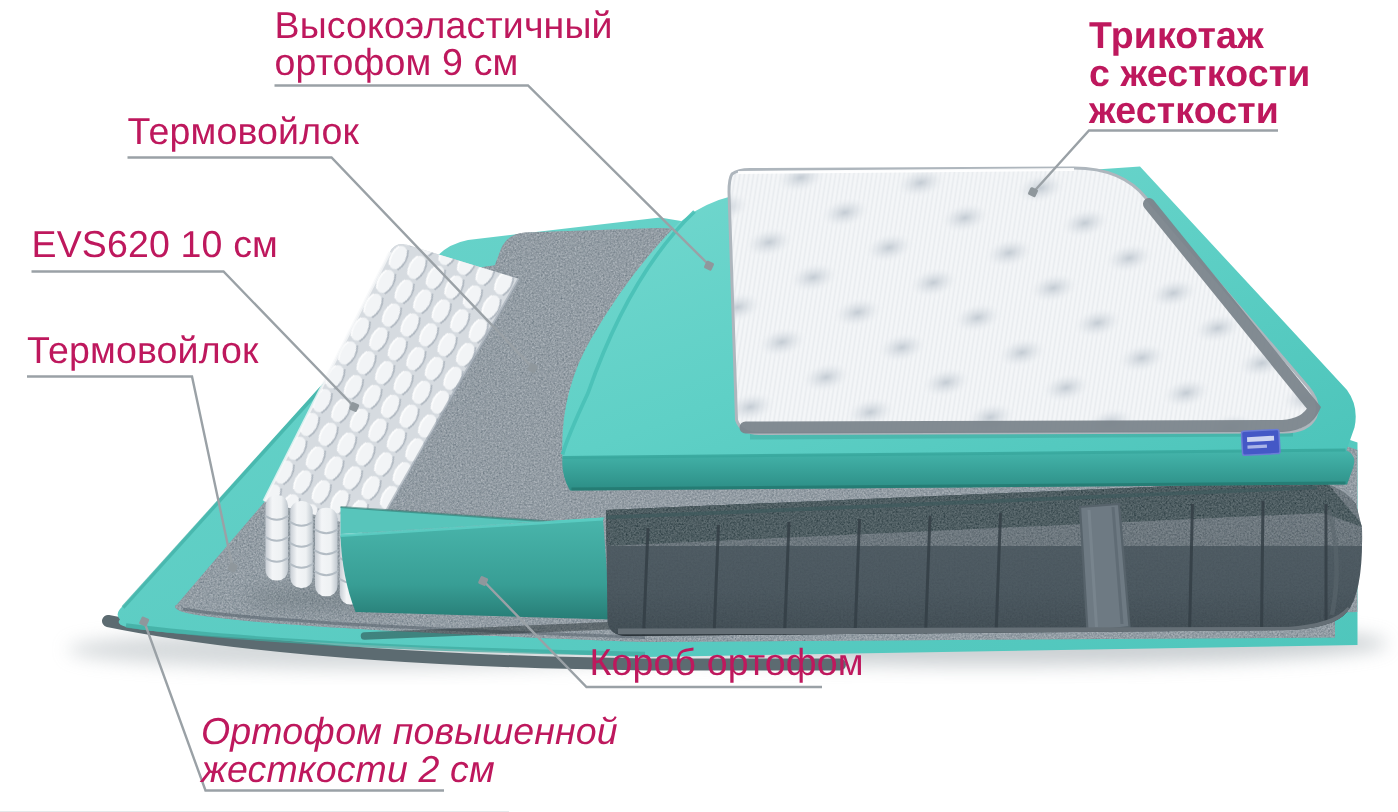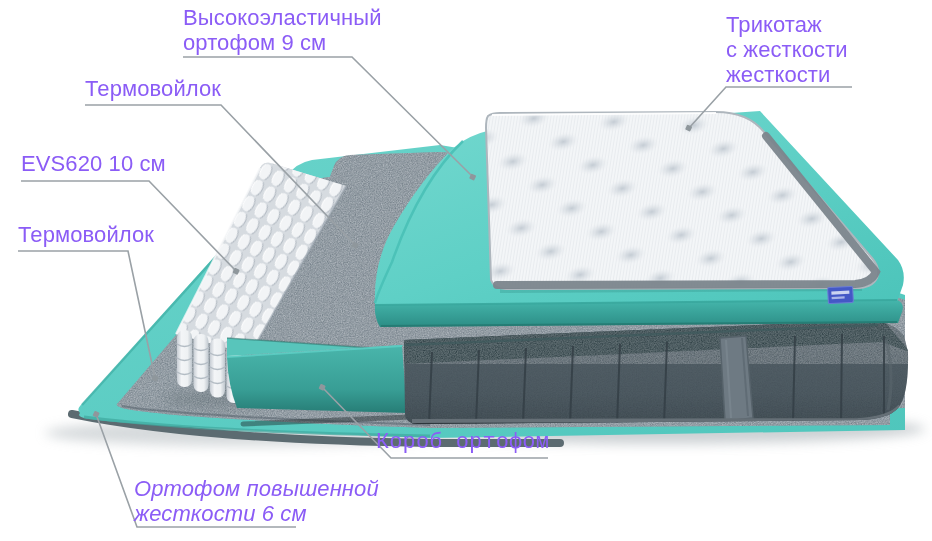--- a/index.html
+++ b/index.html
@@ -2,21 +2,21 @@
 <html><head>
 <meta charset="utf-8">
 <style>
   html,body{margin:0;padding:0;background:#ffffff;}
   .stage{
     position:relative;width:932px;height:541px;background:#ffffff;
     overflow:hidden;font-family:"Liberation Sans",sans-serif;
   }
   .scene{position:absolute;left:0;top:0;}
   .label{
-    position:absolute;color:#8b5cf6;font-size:22px;line-height:25px;
+    position:absolute;color:#be185d;font-size:25px;line-height:25px;
     letter-spacing:.1px;white-space:nowrap;z-index:5;
   }
   .label span{display:block;}
 </style>
 </head>
 <body>
 
 <div class="stage">
 
   <svg class="scene" width="932" height="541" viewBox="0 0 932 541">
@@ -236,40 +236,40 @@
       <rect x="93.5" y="411.5" width="5.5" height="5.5" rx="1" transform="rotate(25 96 414)"></rect>
       <rect x="319.5" y="384.5" width="5.5" height="5.5" rx="1" transform="rotate(25 322 387)"></rect>
     </g>
   </svg>
 
   <div class="label" style="left:183px;top:5px;">
     <span>Высокоэластичный</span>
     <span>ортофом 9 см</span>
   </div>
 
-  <div class="label" style="left:726px;top:12px;">
+  <div class="label" style="left:726px;top:12px;font-weight:bold;">
     <span>Трикотаж</span>
     <span>с жесткости</span>
     <span>жесткости</span>
   </div>
 
   <div class="label" style="left:85px;top:76px;">
     <span>Термовойлок</span>
   </div>
 
   <div class="label" style="left:21px;top:151px;">
     <span>EVS620 10 см</span>
   </div>
 
   <div class="label" style="left:18px;top:222px;">
     <span>Термовойлок</span>
   </div>
 
-  <div class="label" style="left:376px;top:430px;font-family:Liberation Mono, monospace;">
+  <div class="label" style="left:393px;top:430px;">
     <span>Короб ортофом</span>
   </div>
 
   <div class="label" style="left:134px;top:476px;font-style:italic;">
     <span>Ортофом повышенной</span>
-    <span>жесткости 6 см</span>
+    <span>жесткости 2 см</span>
   </div>
 
 </div>
 
 </body></html>

